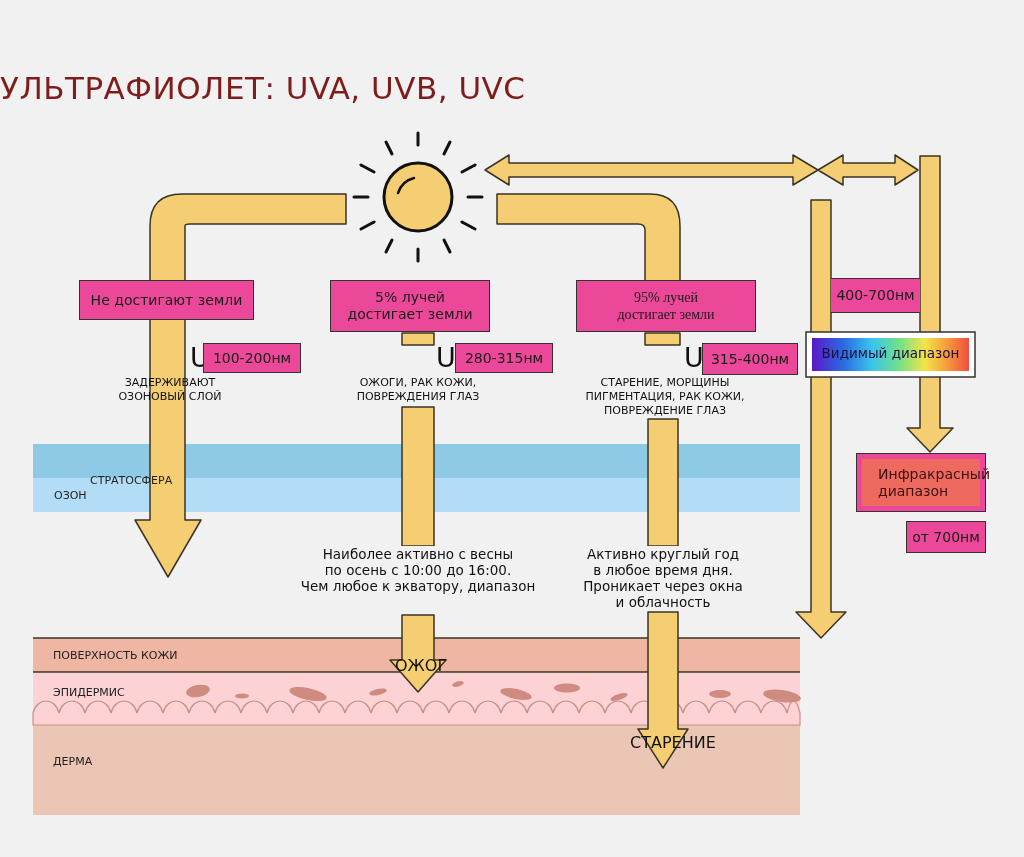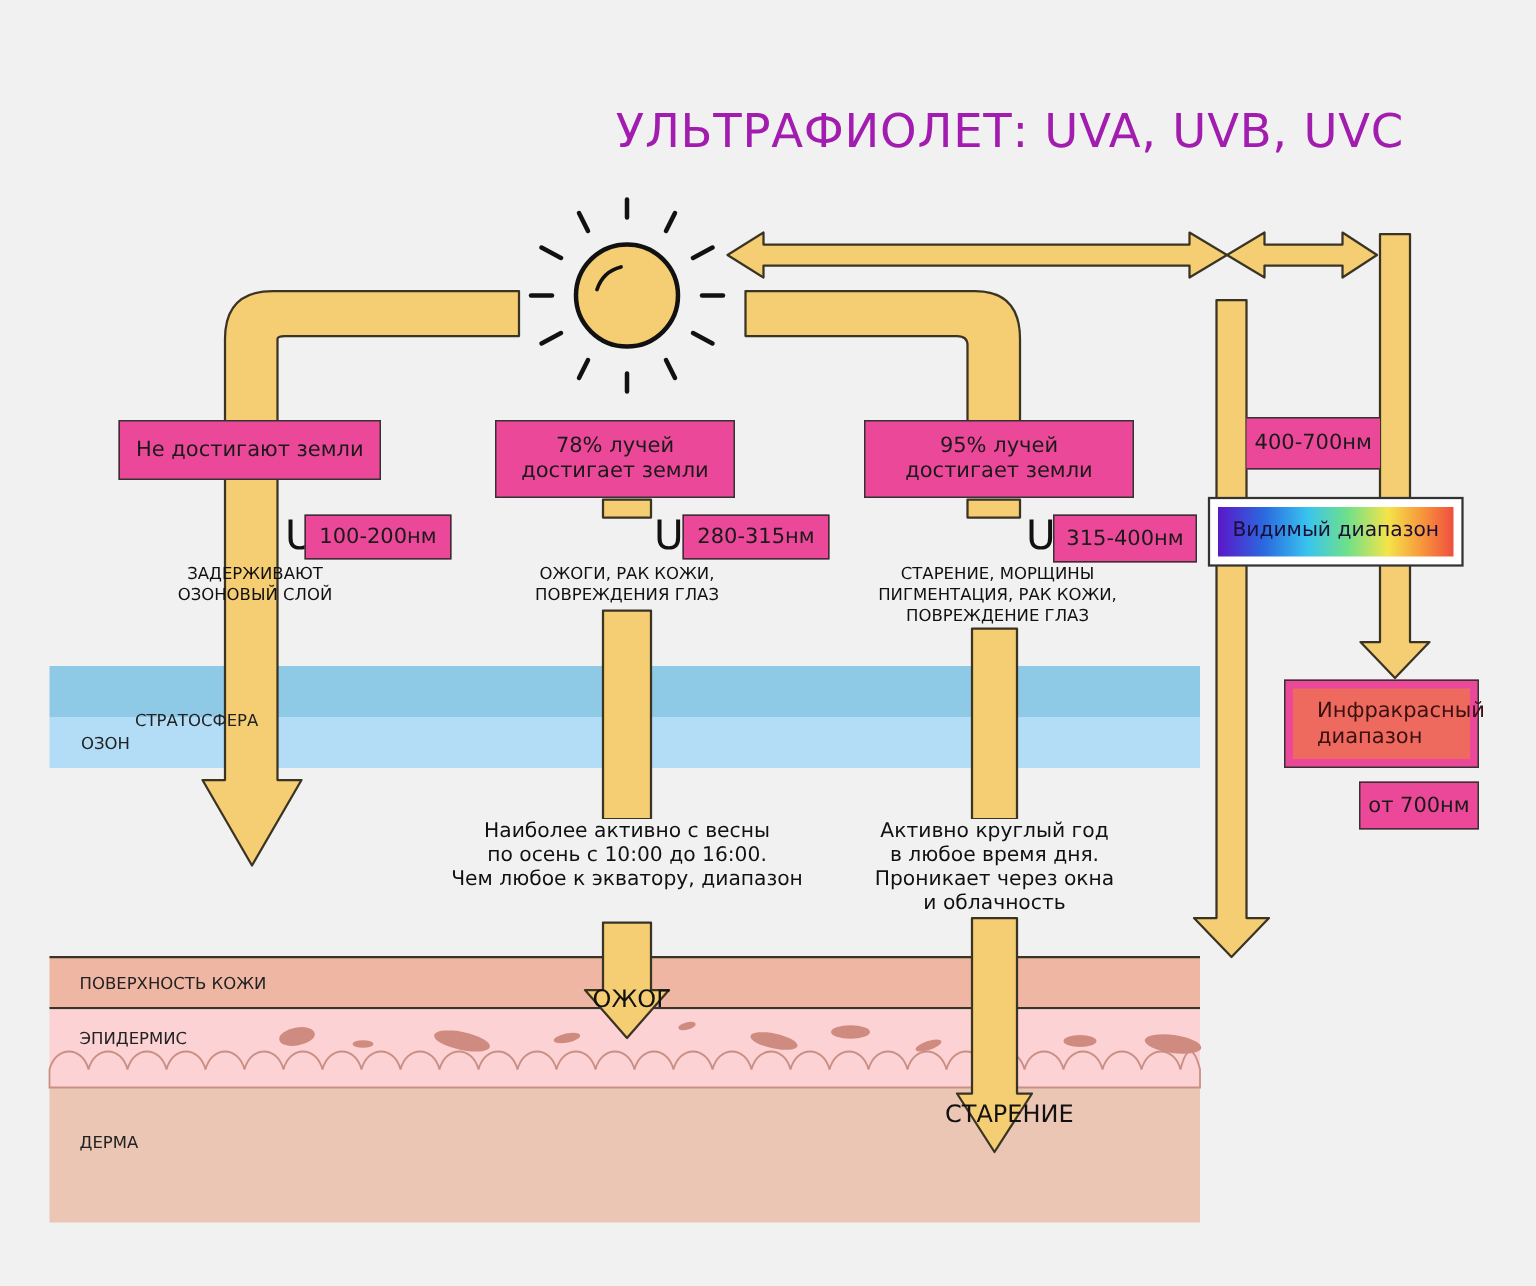--- a/index.html
+++ b/index.html
@@ -1,18 +1,18 @@
 <!DOCTYPE html>
 <html><head>
   <meta charset="utf-8">
   <style>
     html, body { margin:0; padding:0; }
     body { width:1024px; height:857px; background:#f1f1f1; position:relative; overflow:hidden; font-family:"DejaVu Sans", sans-serif; color:#1a1a1a; }
     .abs { position:absolute; }
-    #title { left:0; width:936px; top:70px; text-align:right; font-size:31px; letter-spacing:0.5px; font-family:"DejaVu Sans", sans-serif; color:#a21caf; }
+    #title { left:0; width:936px; top:70px; text-align:left; font-size:31px; letter-spacing:0.5px; font-family:"DejaVu Sans", sans-serif; color:#7f1d1d; }
     svg#art { position:absolute; left:0; top:0; width:1024px; height:857px; }
     .box { position:absolute; background:#ec4899; border:1.5px solid #333; font-size:14px; display:flex; align-items:center; justify-content:center; text-align:center; line-height:17px; box-sizing:border-box; }
     .big { position:absolute; font-size:27px; font-family:"DejaVu Sans", sans-serif; color:#111; letter-spacing:-0.5px;margin-left:48px; }
     .small { position:absolute; font-size:11px; text-align:center; line-height:14px; font-family:"DejaVu Sans", sans-serif; color:#111; }
     .note { position:absolute; font-size:13.5px; text-align:center; line-height:16px; color:#111; background:#f1f1f1; }
     .layerlabel { position:absolute; font-size:11px; color:#222; }
     .arrowtext { position:absolute; font-size:16px; color:#111; }
   </style>
 </head>
 <body>
@@ -102,39 +102,39 @@
 <div class="big" style="left:142px;top:342px;">UVC</div>
 <div class="box" style="left:203px;top:343px;width:98px;height:30px;">
   <span>100-200нм</span>
 </div>
 <div class="small" style="left:100px;top:376px;width:140px;">
   <div>ЗАДЕРЖИВАЮТ</div>
   <div>ОЗОНОВЫЙ СЛОЙ</div>
 </div>
 
 <div class="box" style="left:330px;top:280px;width:160px;height:52px;flex-direction:column;">
-  <span>78% лучей</span>
+  <span>5% лучей</span>
   <span>достигает земли</span>
 </div>
 <div class="big" style="left:388px;top:342px;">UVB</div>
 <div class="box" style="left:455px;top:343px;width:98px;height:30px;">
   <span>280-315нм</span>
 </div>
 <div class="small" style="left:338px;top:376px;width:160px;">
   <div>ОЖОГИ, РАК КОЖИ,</div>
   <div>ПОВРЕЖДЕНИЯ ГЛАЗ</div>
 </div>
 <div class="note" style="left:282px;top:546px;width:272px;">
   <div>Наиболее активно с весны</div>
   <div>по осень с 10:00 до 16:00.</div>
   <div>Чем любое к экватору, диапазон</div>
 </div>
 <div class="arrowtext" style="left:395px;top:656px;">ОЖОГ</div>
 
-<div class="box" style="left:576px;top:280px;width:180px;height:52px;flex-direction:column;">
+<div class="box" style="left:576px;top:280px;width:180px;height:52px;flex-direction:column;font-family:Liberation Serif, serif;">
   <span>95% лучей</span>
   <span>достигает земли</span>
 </div>
 <div class="big" style="left:636px;top:342px;">UVA</div>
 <div class="box" style="left:702px;top:343px;width:96px;height:32px;">
   <span>315-400нм</span>
 </div>
 <div class="small" style="left:580px;top:376px;width:170px;">
   <div>СТАРЕНИЕ, МОРЩИНЫ</div>
   <div>ПИГМЕНТАЦИЯ, РАК КОЖИ,</div>

